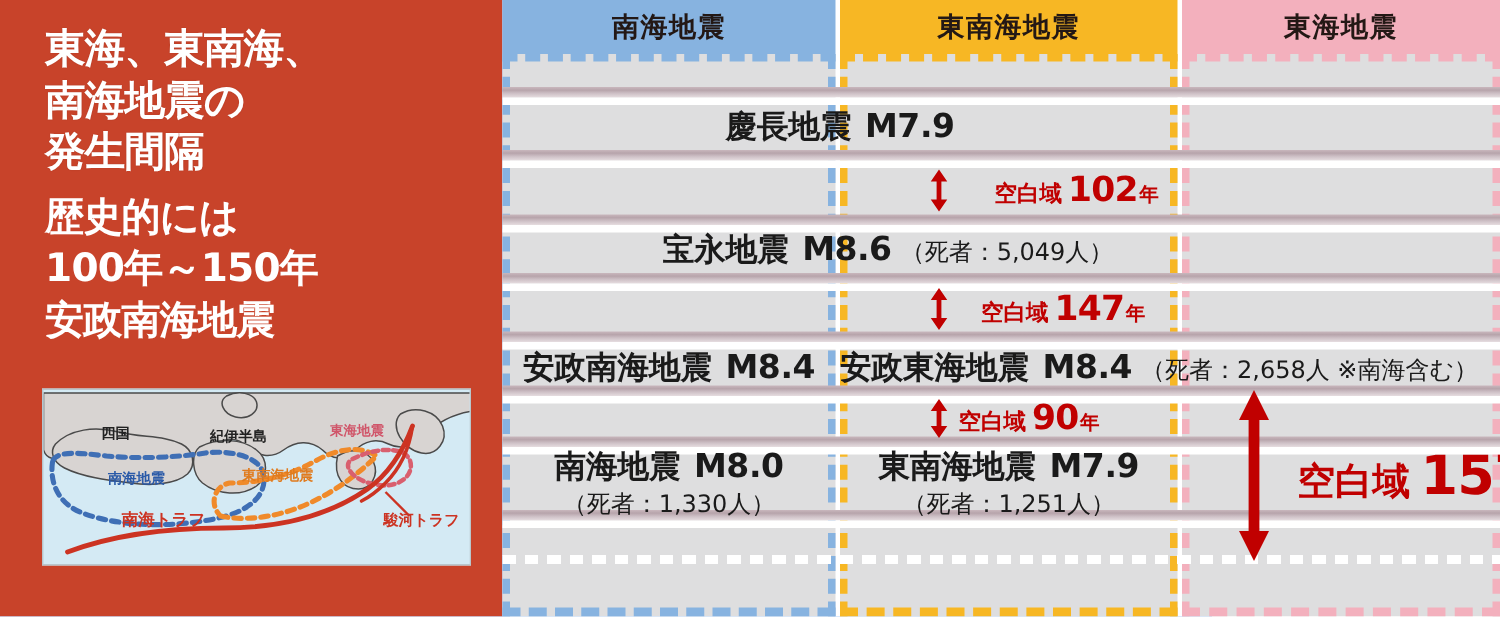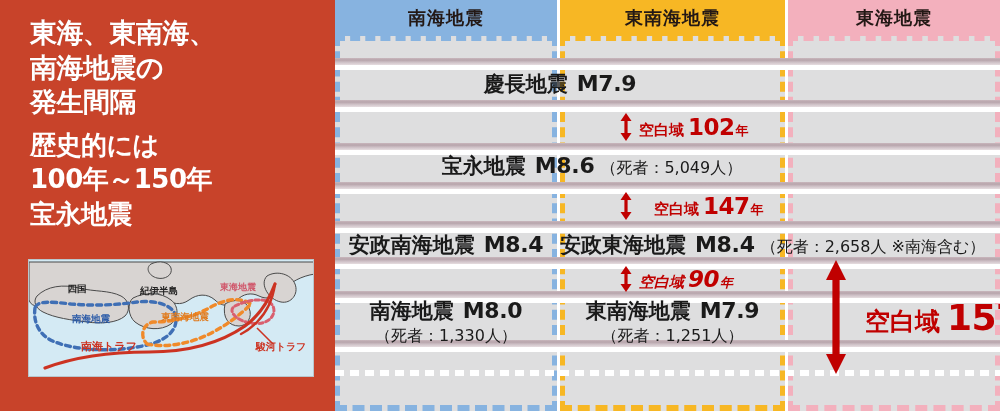--- a/index.html
+++ b/index.html
@@ -173,21 +173,21 @@
 <body>
 
 <div id="infographic">
 
   <div class="left-panel">
     <div class="headline">東海、東南海、
 南海地震の
 発生間隔</div>
     <div class="subline">歴史的には
 100年～150年
-宝永地震</div>
+安政南海地震</div>
   </div>
 
   <div class="map-inset">
     <svg class="map-svg" viewBox="0 0 286 118">
 
       <rect x="0" y="0" width="286" height="118" fill="#d4eaf4"></rect>
 
       <g>
         <path d="M0,2 L286,2 L286,14 C272,16 262,22 254,30 C246,38 238,40 230,36
                  C222,32 214,34 208,40 C200,48 192,46 186,40 C178,33 168,34 160,40
@@ -283,21 +283,21 @@
     <div class="band" style="top:340px;"></div>
     <div class="band-white" style="top:347px;"></div>
 
     <div class="line-2011"></div>
 
     <div class="event" style="left:0px; top:70px; width:450px; height:30px;">
       <span class="ename">慶長地震</span>
       <span class="emag">M7.9</span>
     </div>
 
-    <div class="gap" style="left:284px; top:112px; height:30px;">
+    <div class="gap" style="left:284px; top:112px; height:30px;gap:24px;">
       <svg class="gap-arrow" width="14" height="30" viewBox="0 0 14 30">
         <path d="M7,1 L12.5,9 L8.6,9 L8.6,21 L12.5,21 L7,29 L1.5,21 L5.4,21 L5.4,9 L1.5,9 Z" fill="#c00000"></path>
       </svg>
       <span class="gap-text">
         <span class="gl">空白域</span><span class="gn">102</span><span class="gy">年</span>
       </span>
     </div>
 
     <div class="event" style="left:0px; top:152px; width:450px; height:30px;margin-left:32px;">
       <span class="ename">宝永地震</span>
@@ -318,21 +318,21 @@
       <span class="ename">安政南海地震</span>
       <span class="emag">M8.4</span>
     </div>
 
     <div class="event" style="left:225px; top:231px; width:440px; height:28px; justify-content:flex-start; ">
       <span class="ename">安政東海地震</span>
       <span class="emag">M8.4</span>
       <span class="edeaths">（死者：2,658人 ※南海含む）</span>
     </div>
 
-    <div class="gap" style="left:284px; top:265px; height:28px;font-style:italic;">
+    <div class="gap" style="left:284px; top:265px; height:28px;">
       <svg class="gap-arrow" width="14" height="28" viewBox="0 0 14 28">
         <path d="M7,1 L12.5,9 L8.6,9 L8.6,19 L12.5,19 L7,27 L1.5,19 L5.4,19 L5.4,9 L1.5,9 Z" fill="#c00000"></path>
       </svg>
       <span class="gap-text">
         <span class="gl">空白域</span><span class="gn">90</span><span class="gy">年</span>
       </span>
     </div>
 
     <div class="event two-line" style="left:0px; top:303px; width:222px; height:38px;">
       <span class="row1">

